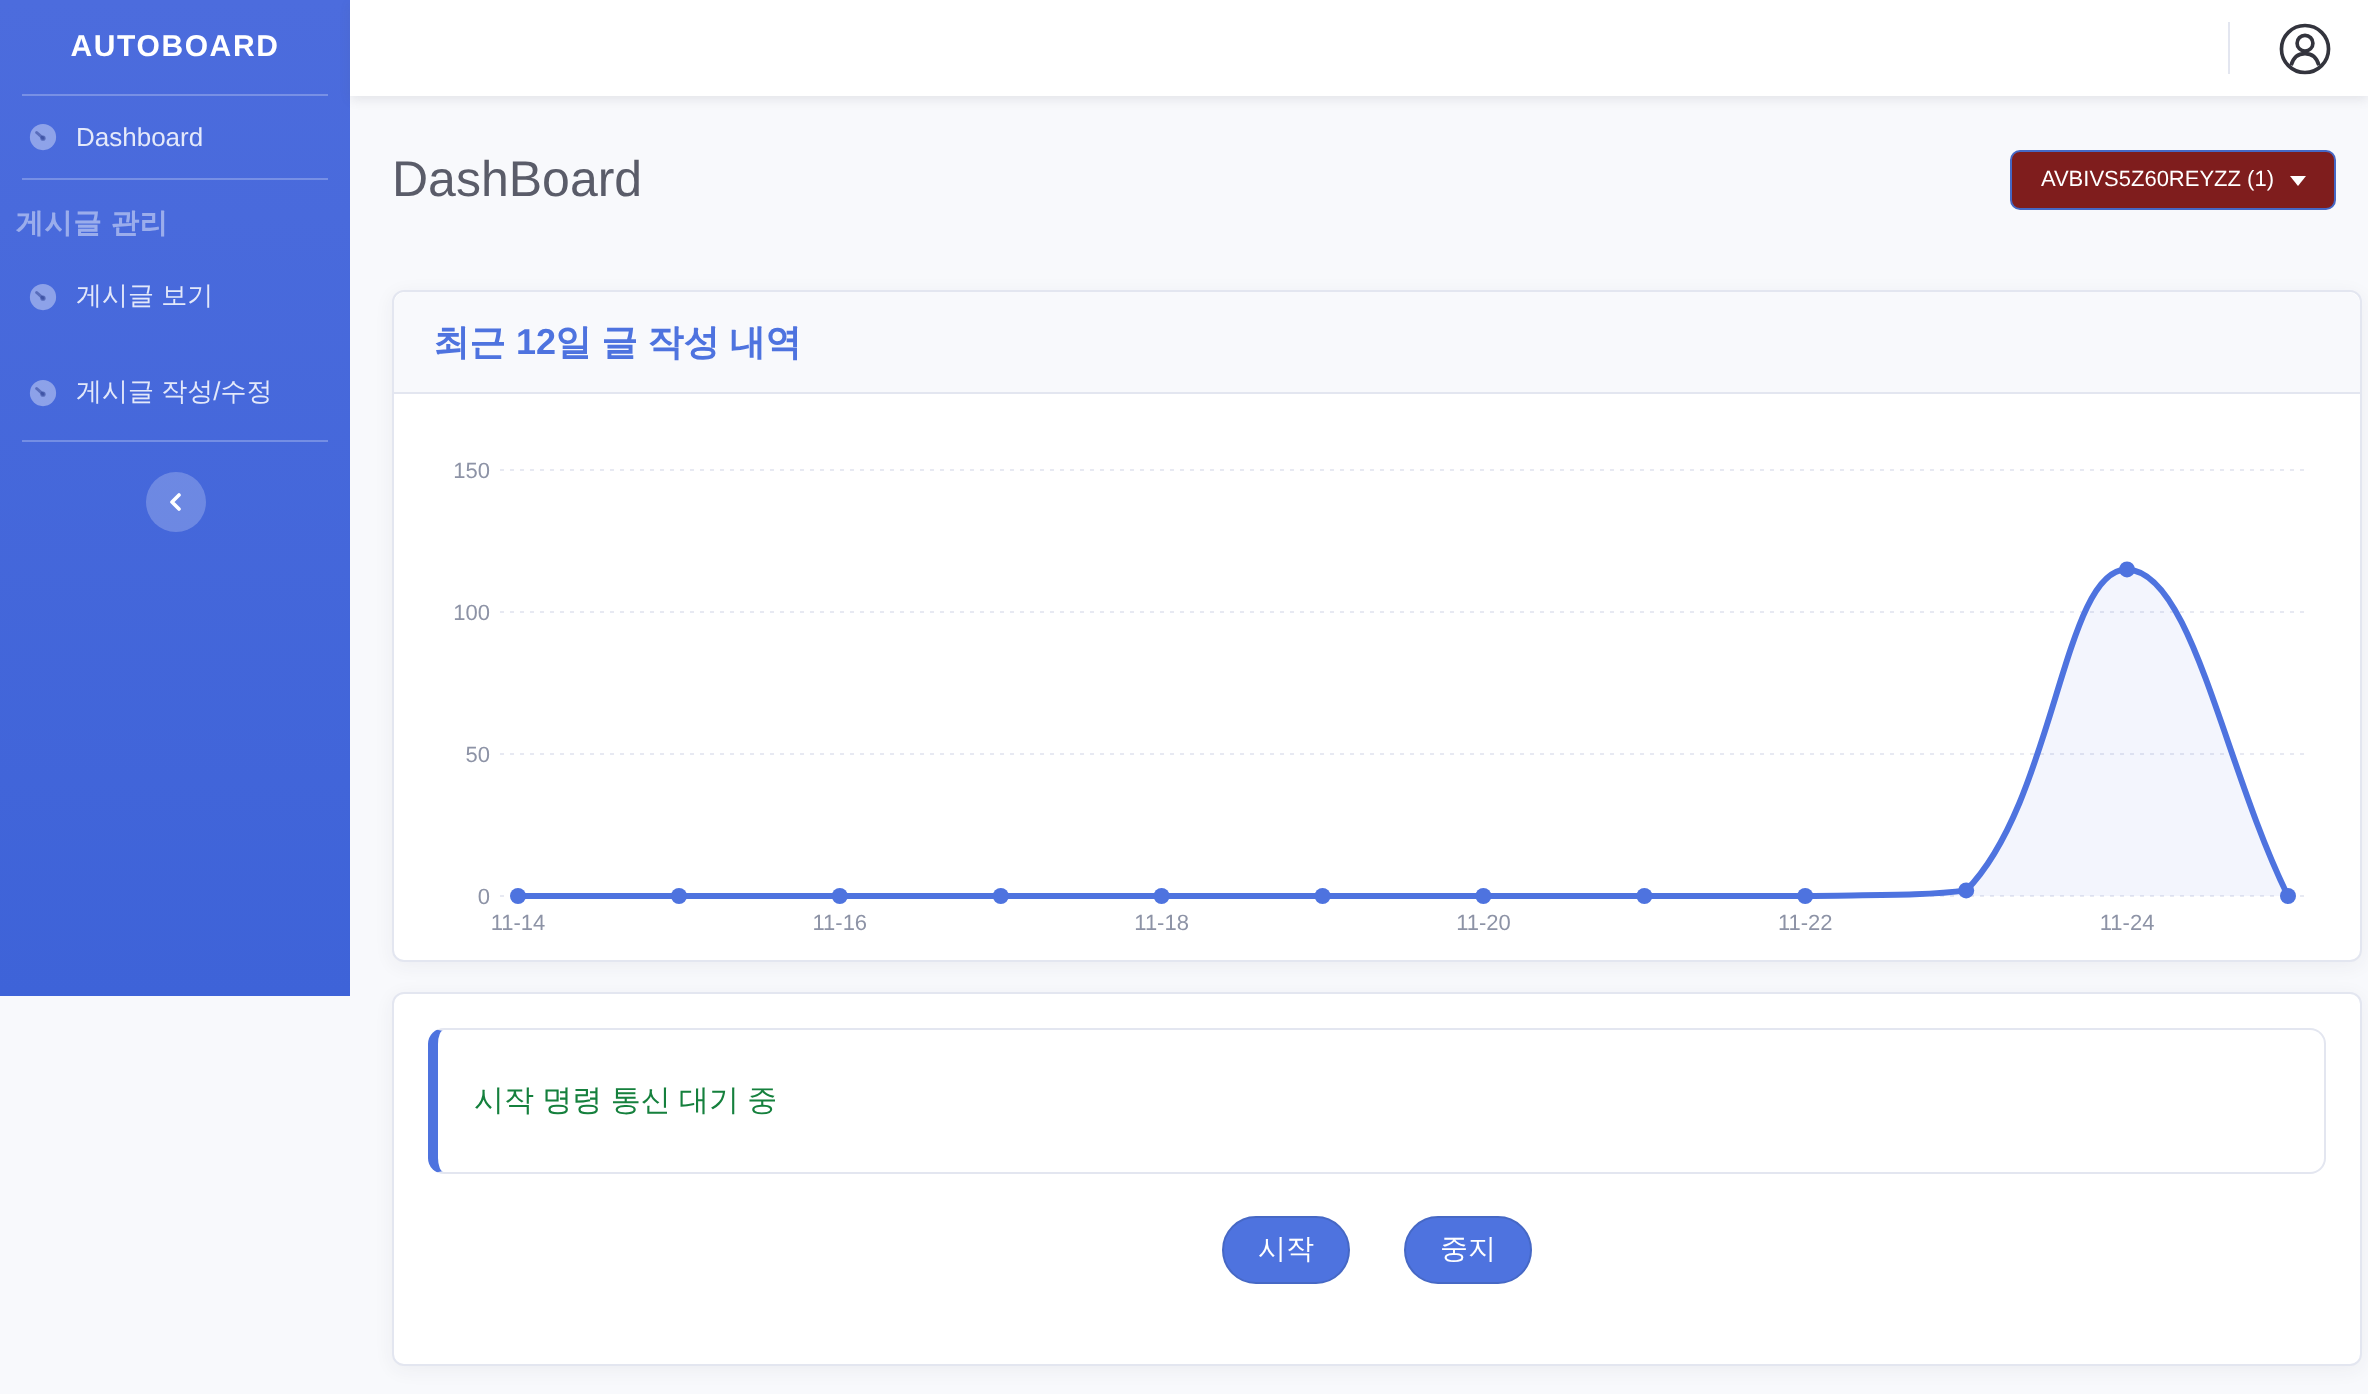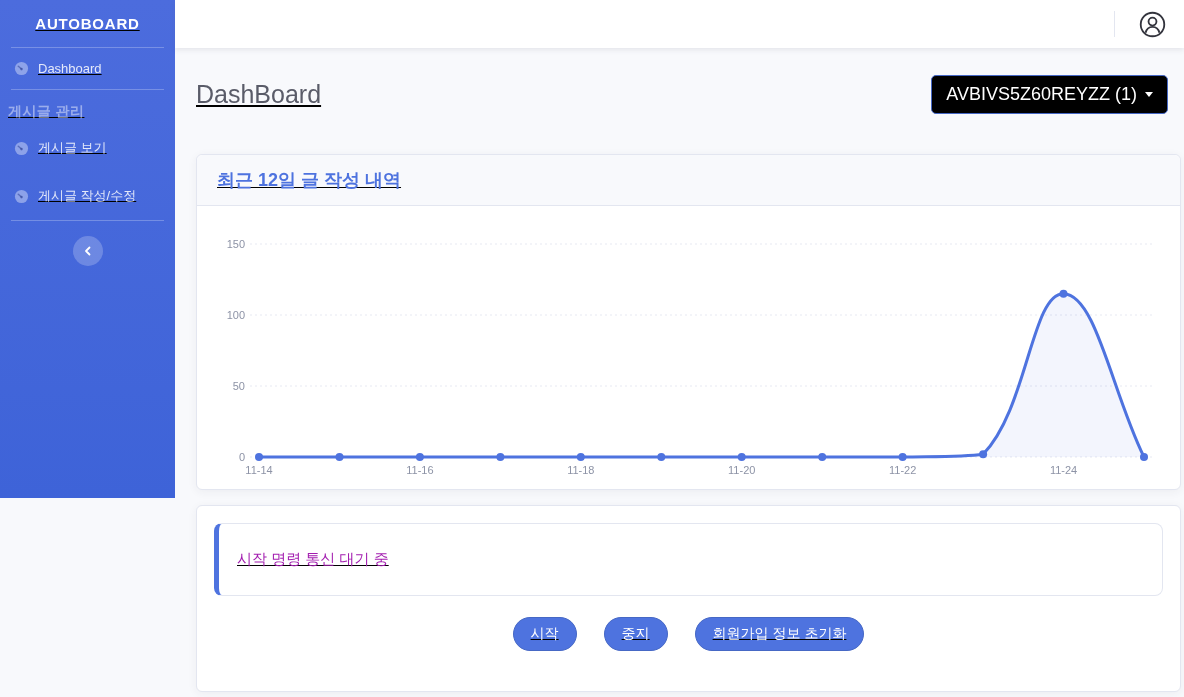--- a/index.html
+++ b/index.html
@@ -1,18 +1,18 @@
 <!DOCTYPE html>
 <html><head>
 <meta charset="utf-8">
 <style>
   * { margin:0; padding:0; box-sizing:border-box; }
   html,body { width:1184px; height:697px; overflow:hidden; }
   body { font-family:"Liberation Sans","DejaVu Sans",sans-serif; background:#f8f9fc; }
-  .app { display:flex; width:1184px; height:498px;text-decoration:underline; }
+  .app { display:flex; width:1184px; height:498px; }
 
   
   .sidebar { width:175px; flex-shrink:0; background:linear-gradient(180deg,#4c6cdd 0%,#3e63d8 100%); color:#fff; display:flex; flex-direction:column; }
   .brand { height:47px; display:flex; align-items:center; justify-content:center; font-weight:700; font-size:15px; letter-spacing:.8px; color:#fff; cursor:pointer; }
   .sb-divider { height:1px; background:rgba(255,255,255,.25); margin:0 11px; }
   .nav-item { display:flex; align-items:center; gap:9px; padding:13px 14px; color:rgba(255,255,255,.85); font-size:13px; cursor:pointer; }
   .nav-item .icon { width:15px; height:15px; display:inline-flex; flex-shrink:0; }
   .sb-heading { padding:13px 8px 3px; font-size:14px; font-weight:700; color:rgba(255,255,255,.45); letter-spacing:.03em; }
   .nav-item.sub { padding:15px 14px; }
   .collapse-wrap { display:flex; justify-content:center; margin-top:15px; }
@@ -20,31 +20,31 @@
 
   
   .main { flex:1; display:flex; flex-direction:column; background:#f8f9fc; }
   .topbar { height:48px; background:#fff; box-shadow:0 2px 5px rgba(90,92,105,.12); display:flex; justify-content:flex-end; align-items:center; padding:0 10px 0 0; flex-shrink:0; }
   .topbar-divider { width:1px; height:26px; background:#e3e6f0; margin-right:24px; }
   .user-btn { background:none; border:none; cursor:pointer; display:flex; align-items:center; margin-right:8px; }
 
   .content { padding:27px 3px 0 21px; }
   .title-row { display:flex; justify-content:space-between; align-items:center; margin-bottom:40px; }
   .page-title { font-size:25px; font-weight:400; color:#5a5c69; }
-  .account-btn { background:#000000; color:#fff; border:1px solid #4668c5; border-radius:5px; padding:8px 14px; font-size:18px; cursor:pointer; display:flex; align-items:center; gap:8px; margin-right:13px; font-family:inherit;margin-left:17px; }
+  .account-btn { background:#7f1d1d; color:#fff; border:1px solid #4668c5; border-radius:5px; padding:8px 14px; font-size:11px; cursor:pointer; display:flex; align-items:center; gap:8px; margin-right:13px; font-family:inherit;margin-left:17px; }
   .caret-down { width:0; height:0; border-left:4px solid transparent; border-right:4px solid transparent; border-top:5px solid #fff; display:inline-block; }
 
   .card { background:#fff; border:1px solid #e3e6f0; border-radius:6px; box-shadow:0 2px 10px rgba(58,59,69,.06); }
   .card-header { padding:13px 20px; background:#f8f9fc; border-bottom:1px solid #e3e6f0; color:#4e73df; font-weight:700; font-size:18px; border-radius:6px 6px 0 0; }
   .chart-body { padding:11px 15px 4px; }
   .chart-body svg { display:block; width:953px; height:268px; }
 
   .task-card { margin-top:15px; }
   .task-body { padding:17px 17px 40px; }
-  .alert-box { border:1px solid #e3e6f0; border-left:5px solid #4e73df; border-radius:8px; padding:26px 18px; color:#a21caf; font-size:15px; background:#fff; }
+  .alert-box { border:1px solid #e3e6f0; border-left:5px solid #4e73df; border-radius:8px; padding:26px 18px; color:#15803d; font-size:15px; background:#fff; }
   .btn-row { display:flex; justify-content:center; gap:27px; margin-top:21px; }
   .pill-btn { background:#4e73df; color:#fff; border:1px solid #4668c5; border-radius:50rem; padding:7px 17px; font-size:14px; cursor:pointer; font-family:inherit; }
 </style>
 </head>
 <body>
 
 <div class="app">
 
   <aside class="sidebar">
     <div class="brand">AUTOBOARD</div>
@@ -161,20 +161,19 @@
       </section>
 
       <section class="card task-card">
         <div class="task-body">
           <div class="alert-box">
             <span>시작 명령 통신 대기 중</span>
           </div>
           <div class="btn-row">
             <button class="pill-btn">시작</button>
             <button class="pill-btn">중지</button>
-            <button class="pill-btn">회원가입 정보 초기화</button>
           </div>
         </div>
       </section>
 
     </div>
   </div>
 </div>
 
 </body></html>

